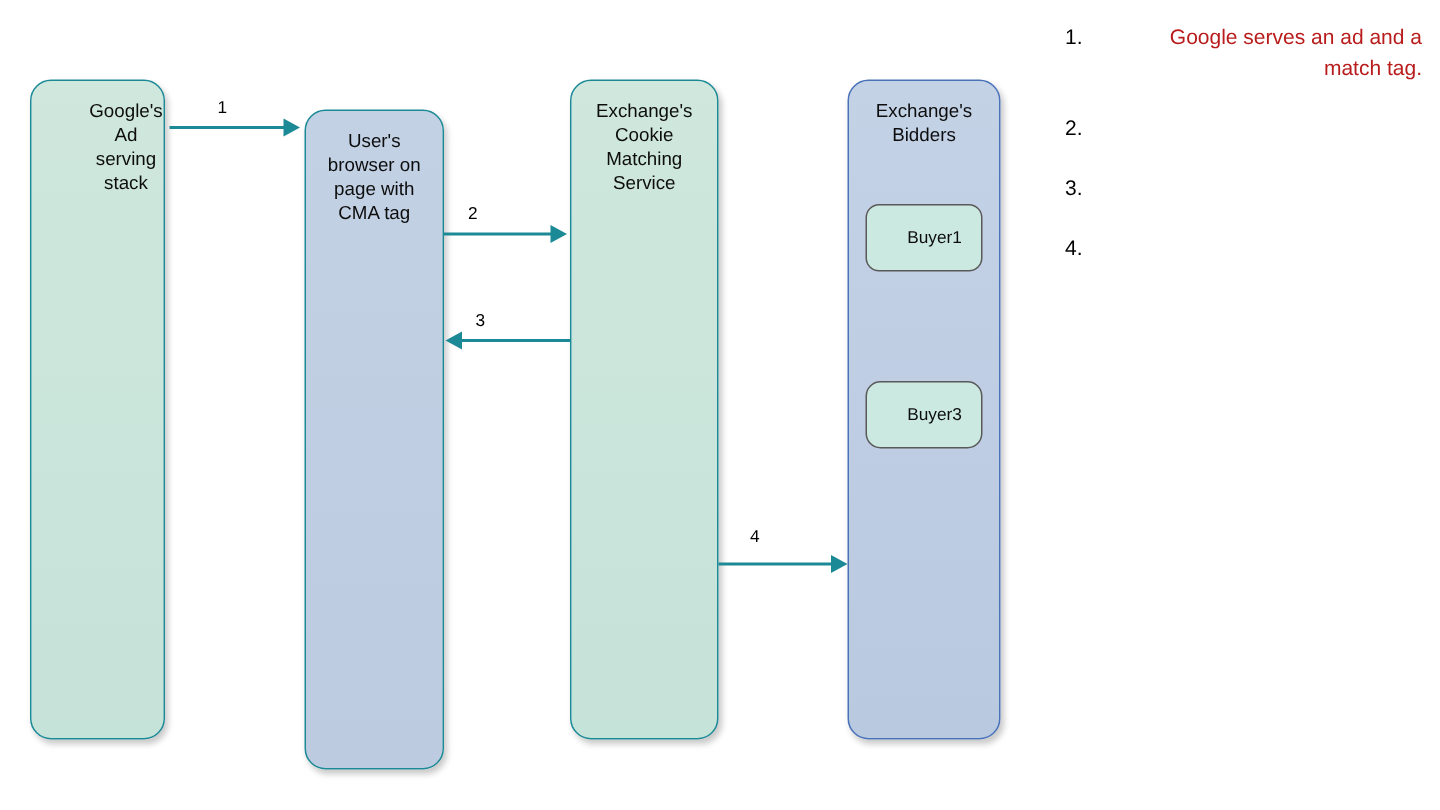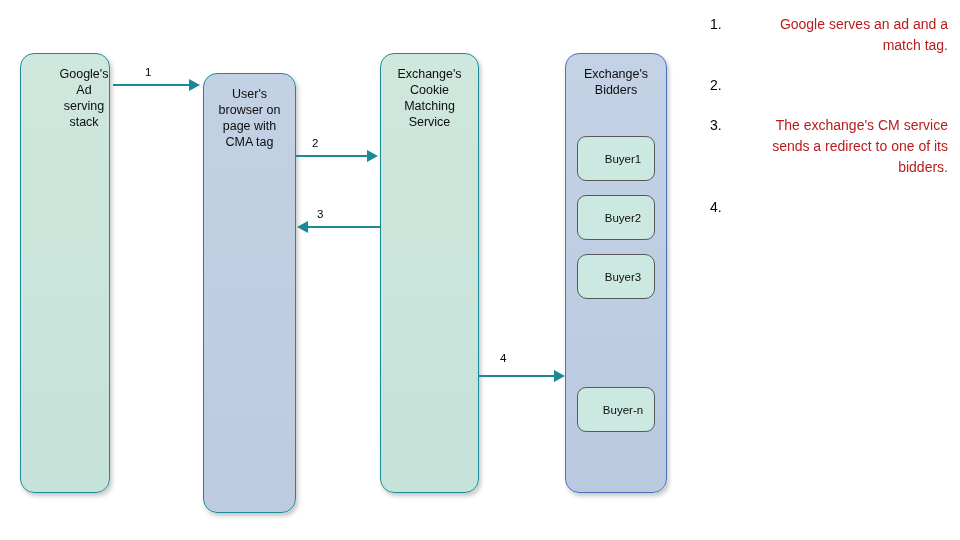--- a/index.html
+++ b/index.html
@@ -168,23 +168,21 @@
     <span class="node-label">Exchange's
 Cookie
 Matching
 Service</span>
   </div>
 
   <div class="node blue-outline" id="node-bidders">
     <span class="node-label">Exchange's
 Bidders</span>
     <div class="buyer" id="buyer-1">Buyer1</div>
-    <div class="buyer" id="buyer-2">Buyer2</div>
     <div class="buyer" id="buyer-3">Buyer3</div>
-    <div class="buyer" id="buyer-n">Buyer-n</div>
   </div>
 
   <div class="arrow-line" id="arrow1-line"></div>
   <div class="arrow-head right" id="arrow1-head"></div>
   <div class="arrow-label" id="arrow1-label">1</div>
 
   <div class="arrow-line" id="arrow2-line"></div>
   <div class="arrow-head right" id="arrow2-head"></div>
   <div class="arrow-label" id="arrow2-label">2</div>
 
@@ -201,18 +199,17 @@
 <div id="steps">
   <div class="step">
     <div class="step-num">1.</div>
     <div class="step-text">Google serves an ad and a match tag.</div>
   </div>
   <div class="step">
     <div class="step-num">2.</div>
   </div>
   <div class="step">
     <div class="step-num">3.</div>
-    <div class="step-text">The exchange's CM service sends a redirect to one of its bidders.</div>
   </div>
   <div class="step">
     <div class="step-num">4.</div>
   </div>
 </div>
 
 </body></html>

